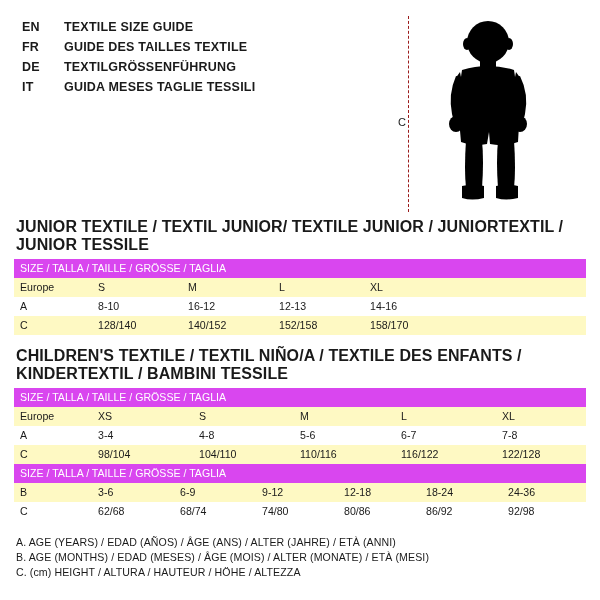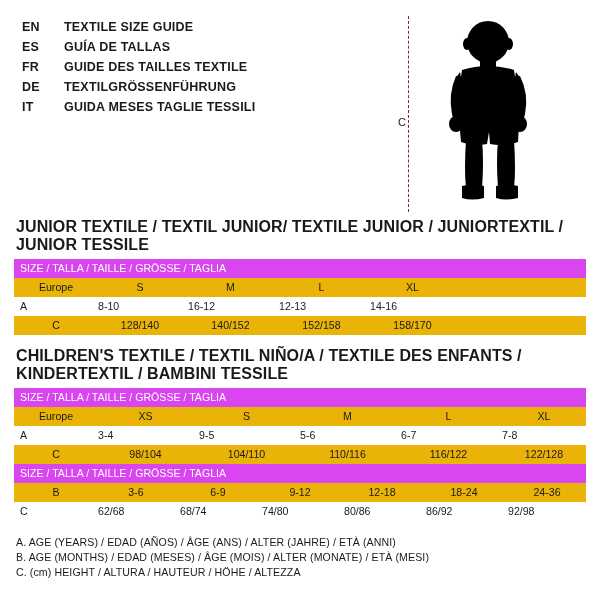--- a/index.html
+++ b/index.html
@@ -107,22 +107,21 @@
     vertical-align: middle;
     line-height: 13px;
   }
   tr.head td {
     background: #d946ef;
     color: #ffffff;
     font-weight: 400;
     font-size: 10.6px;
   }
   tr.shaded td {
-    background: #eab308;
-    text-align: center;
+    background: #fef9c3;
   }
   tr.plain td {
     background: #ffffff;
   }
 
   
   .footnotes {
     margin-top: 14px;
     margin-left: 2px;
   }
@@ -136,24 +135,20 @@
 <body>
 
 <div class="page">
 
   <div class="header">
 
     <div class="lang-list">
       <div class="lang-row">
         <span class="lang-code">EN</span>
         <span class="lang-title">TEXTILE SIZE GUIDE</span>
-      </div>
-      <div class="lang-row">
-        <span class="lang-code">ES</span>
-        <span class="lang-title">GUÍA DE TALLAS</span>
       </div>
       <div class="lang-row">
         <span class="lang-code">FR</span>
         <span class="lang-title">GUIDE DES TAILLES TEXTILE</span>
       </div>
       <div class="lang-row">
         <span class="lang-code">DE</span>
         <span class="lang-title">TEXTILGRÖSSENFÜHRUNG</span>
       </div>
       <div class="lang-row">
@@ -261,21 +256,21 @@
         <td>Europe</td>
         <td>XS</td>
         <td>S</td>
         <td>M</td>
         <td>L</td>
         <td>XL</td>
       </tr>
       <tr class="plain">
         <td>A</td>
         <td>3-4</td>
-        <td>9-5</td>
+        <td>4-8</td>
         <td>5-6</td>
         <td>6-7</td>
         <td>7-8</td>
       </tr>
       <tr class="shaded">
         <td>C</td>
         <td>98/104</td>
         <td>104/110</td>
         <td>110/116</td>
         <td>116/122</td>

